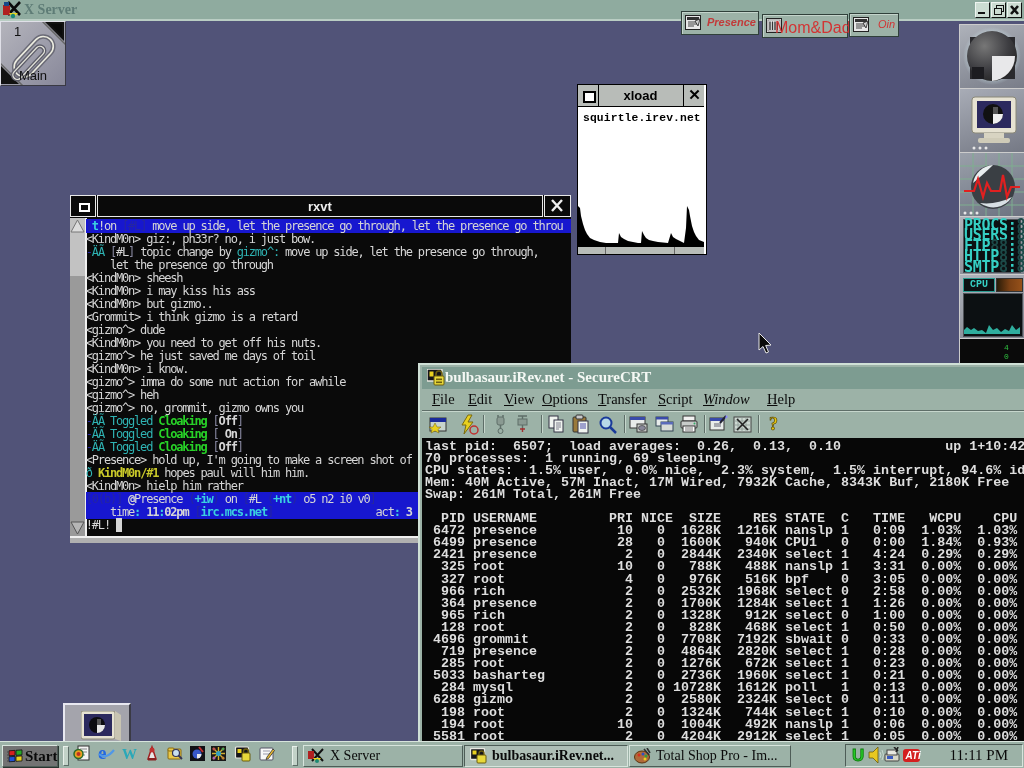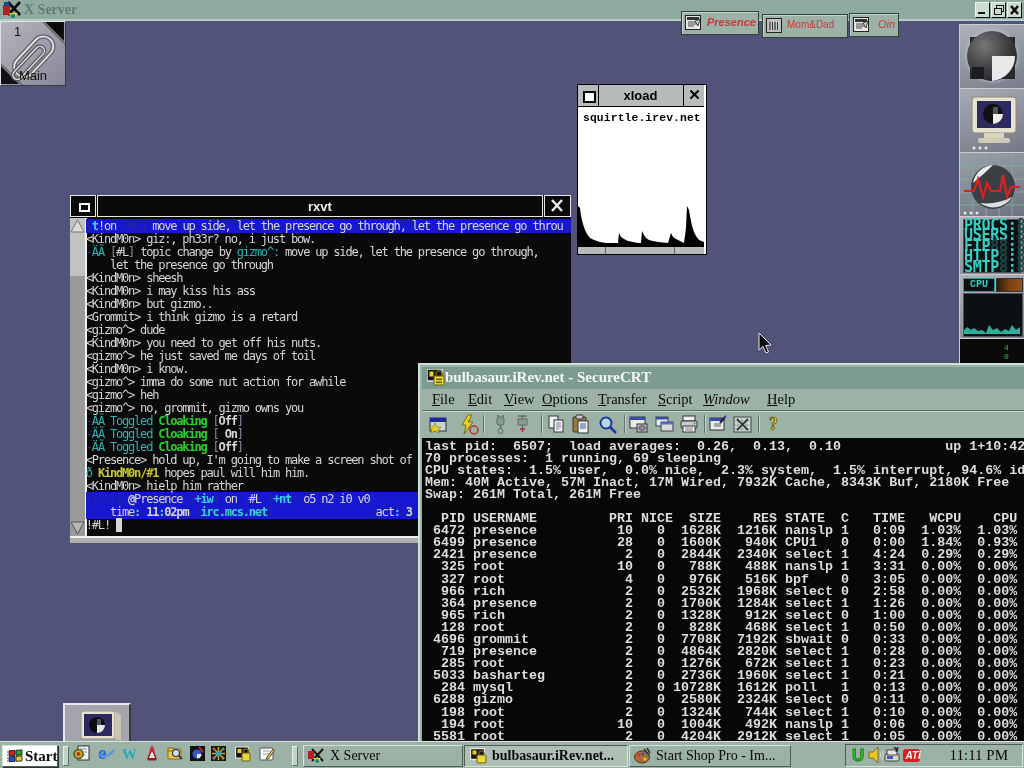--- a/index.html
+++ b/index.html
@@ -143,21 +143,21 @@
         <polygon points="10,6 15,4 13,11" fill="#d0d0d0" stroke="#222" stroke-width="0.8"></polygon>
       </svg>
   <div class="abs" style="left:25px;top:4px;font-family:'Liberation Sans',sans-serif;font-style:italic;font-weight:bold;font-size:11px;color:#c23a3a;">Presence</div>
  </div>
  <div class="abs" style="left:762px;top:14px;width:84px;height:22px;background:#9cb2a7;border:1px solid #30403a;box-shadow:inset 1px 1px 0 #c4d4cb;">
   <svg width="17" height="16" style="position:absolute;left:3px;top:3px;">
         <rect x="0.5" y="0.5" width="15" height="14" fill="#e8e8e8" stroke="#222"></rect>
         <rect x="2" y="2" width="12" height="11" fill="#f2f2f2" stroke="#555" stroke-width="0.6"></rect>
         <path d="M4 3.5 V12 M6.5 3.5 V12 M9 3.5 V12 M11.5 3.5 V12" stroke="#333" stroke-width="1.4"></path>
       </svg>
-  <div class="abs" style="left:24px;top:4px;font-family:'Liberation Sans',sans-serif;font-size:10px;color:#d23434;">Mom&amp;Dad</div>
+  <div class="abs" style="left:12px;top:4px;font-family:'Liberation Sans',sans-serif;font-size:16px;color:#d23434;">Mom&amp;Dad</div>
  </div>
  <div class="abs" style="left:849px;top:13px;width:48px;height:22px;background:#9cb2a7;border:1px solid #30403a;box-shadow:inset 1px 1px 0 #c4d4cb;">
   <svg width="17" height="16" style="position:absolute;left:3px;top:3px;">
         <rect x="0.5" y="0.5" width="15" height="14" fill="#e8e8e8" stroke="#222"></rect>
         <rect x="2" y="2" width="12" height="3" fill="#333"></rect>
         <path d="M3 7 H13 M3 9 H13 M3 11 H9" stroke="#444" stroke-width="1"></path>
         <polygon points="10,6 15,4 13,11" fill="#d0d0d0" stroke="#222" stroke-width="0.8"></polygon>
       </svg>
   <div class="abs" style="left:28px;top:4px;font-family:'Liberation Sans',sans-serif;font-size:11px;color:#d23434;font-style:italic;">Oin</div>
  </div>
@@ -397,21 +397,21 @@
   <path d="M16 14 L16 8 L20 8 L20 14 Z" fill="#555"></path>
  </svg>
 </div>
 
 <svg class="abs" width="16" height="24" style="left:758px;top:333px;z-index:50;">
     <polygon points="1,0 1,17 5,13.5 8,20 10.5,19 7.7,12.5 13,12" fill="#0a0a0a" stroke="#e8e8e8" stroke-width="1"></polygon>
   </svg>
 
 <div class="abs" id="taskbar" style="left:0;top:741px;width:1024px;height:27px;background:#9cb2a7;border-top:1px solid #d7e4dc;">
 
- <div class="abs raised" style="left:2px;top:3px;width:54px;height:20px;background:#ffffff;box-shadow:1px 1px 0 #2a3530;">
+ <div class="abs raised" style="left:2px;top:3px;width:54px;height:20px;background:#737373;box-shadow:1px 1px 0 #2a3530;">
   <svg width="17" height="15" style="position:absolute;left:3px;top:2px;">
         <g transform="skewY(-4)">
           <rect x="3" y="3" width="6" height="5" fill="#d42020" stroke="#111" stroke-width="0.8"></rect>
           <rect x="10" y="3" width="6" height="5" fill="#28a828" stroke="#111" stroke-width="0.8"></rect>
           <rect x="3" y="9" width="6" height="5" fill="#2050d4" stroke="#111" stroke-width="0.8"></rect>
           <rect x="10" y="9" width="6" height="5" fill="#e8d020" stroke="#111" stroke-width="0.8"></rect>
         </g>
         <path d="M1 4 h2 M1 7 h2 M1 10 h2 M1 13 h2" stroke="#444" stroke-width="1" stroke-dasharray="1,1"></path>
       </svg>
   <div class="abs" style="left:22px;top:0px;font-weight:bold;font-size:15px;line-height:20px;color:#0a0a0a;">Start</div>
@@ -494,21 +494,21 @@
 
  <div class="abs raised" style="left:629px;top:3px;width:160px;height:20px;background:#9cb2a7;">
   <svg width="18" height="17" style="position:absolute;left:4px;top:2px;">
         <ellipse cx="8" cy="9" rx="7.5" ry="6" fill="#b06a3a" stroke="#5a3510"></ellipse>
         <circle cx="5" cy="7" r="1.5" fill="#d43020"></circle>
         <circle cx="9" cy="6" r="1.5" fill="#3050c0"></circle>
         <circle cx="12" cy="8" r="1.5" fill="#30a040"></circle>
         <circle cx="11" cy="11" r="1.5" fill="#e8d020"></circle>
         <path d="M10 1 L15 7 M13 0 L16 5" stroke="#303030" stroke-width="1.6"></path>
       </svg>
-  <div class="abs" style="left:26px;top:1px;font-size:14px;line-height:18px;color:#0a0a0a;">Start Shop Pro - Im...</div>
+  <div class="abs" style="left:26px;top:1px;font-size:14px;line-height:18px;color:#0a0a0a;">Total Shop Pro - Im...</div>
  </div>
 
  <div class="abs sunken" style="left:845px;top:2px;width:176px;height:21px;background:#9cb2a7;">
   <svg width="75" height="17" style="position:absolute;left:6px;top:2px;">
    <text x="0" y="14" font-family="Liberation Sans" font-size="17" font-weight="bold" fill="#28c828" stroke="#0a7a0a" stroke-width="0.8">U</text>
    <g transform="translate(16,0)">
           <polygon points="1,5 5,5 10,0 10,16 5,11 1,11" fill="#e8c820" stroke="#6a5a10" stroke-width="0.8"></polygon>
           <path d="M12 5 q2 3 0 6 M14 3 q3 5 0 10" fill="none" stroke="#c8d8d0" stroke-width="1"></path>
         </g>
    <g transform="translate(33,0)">

